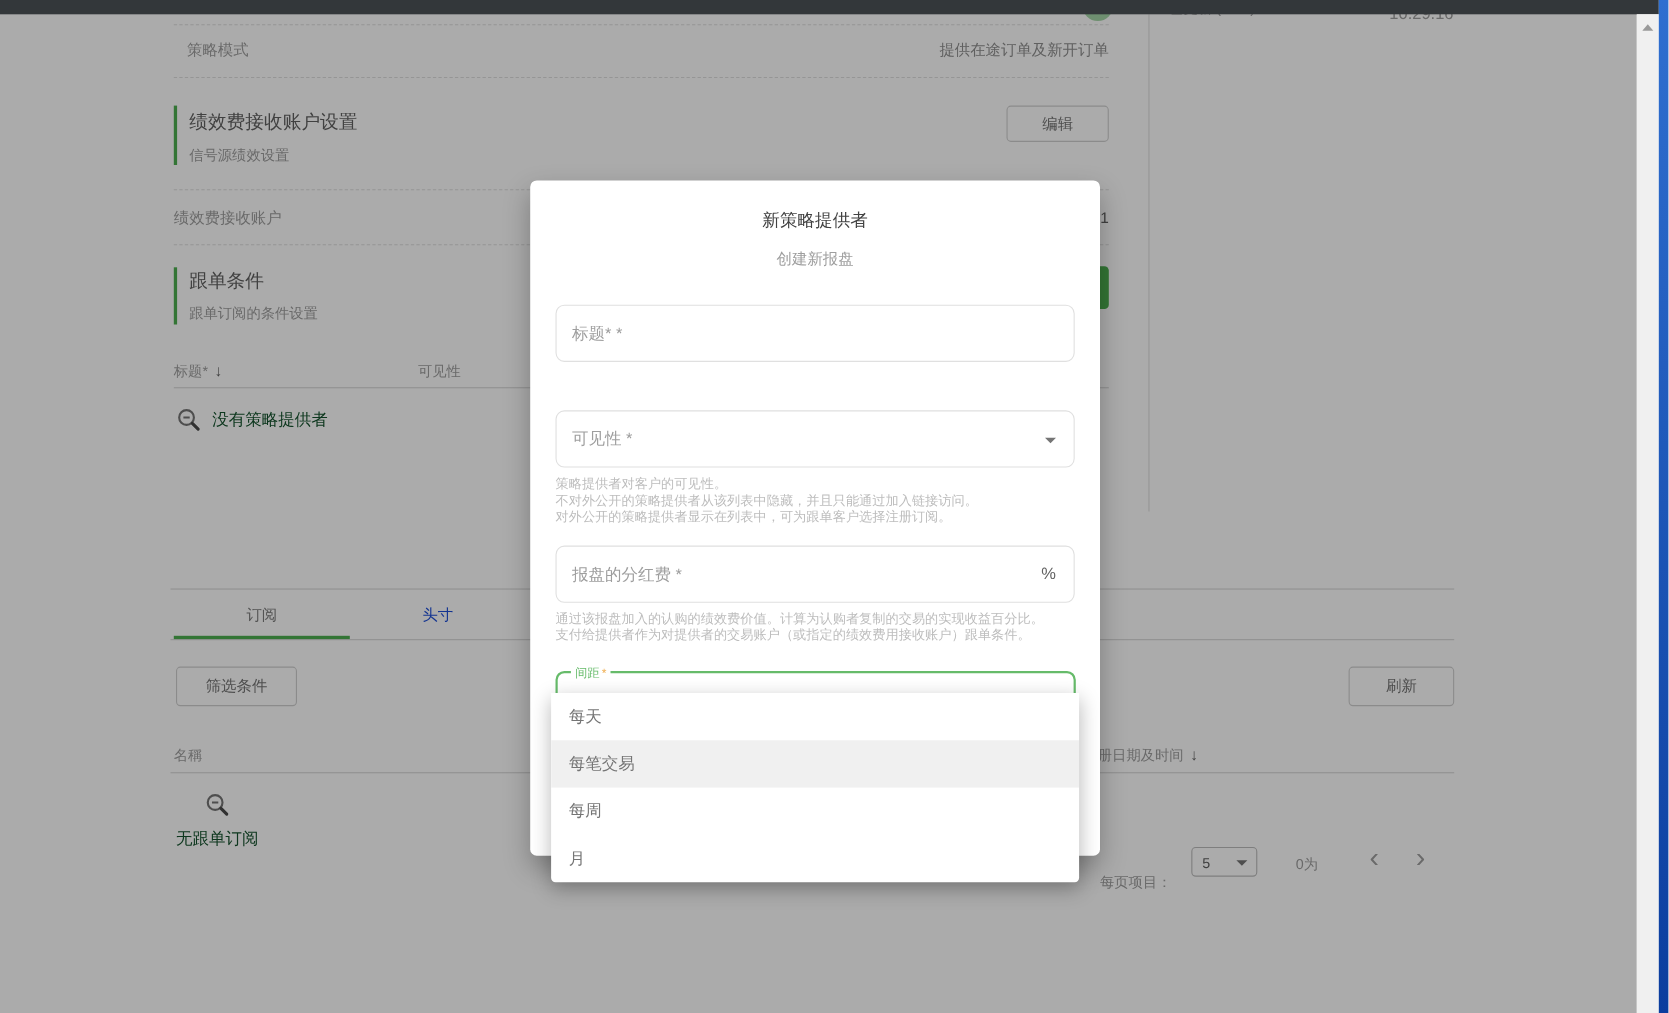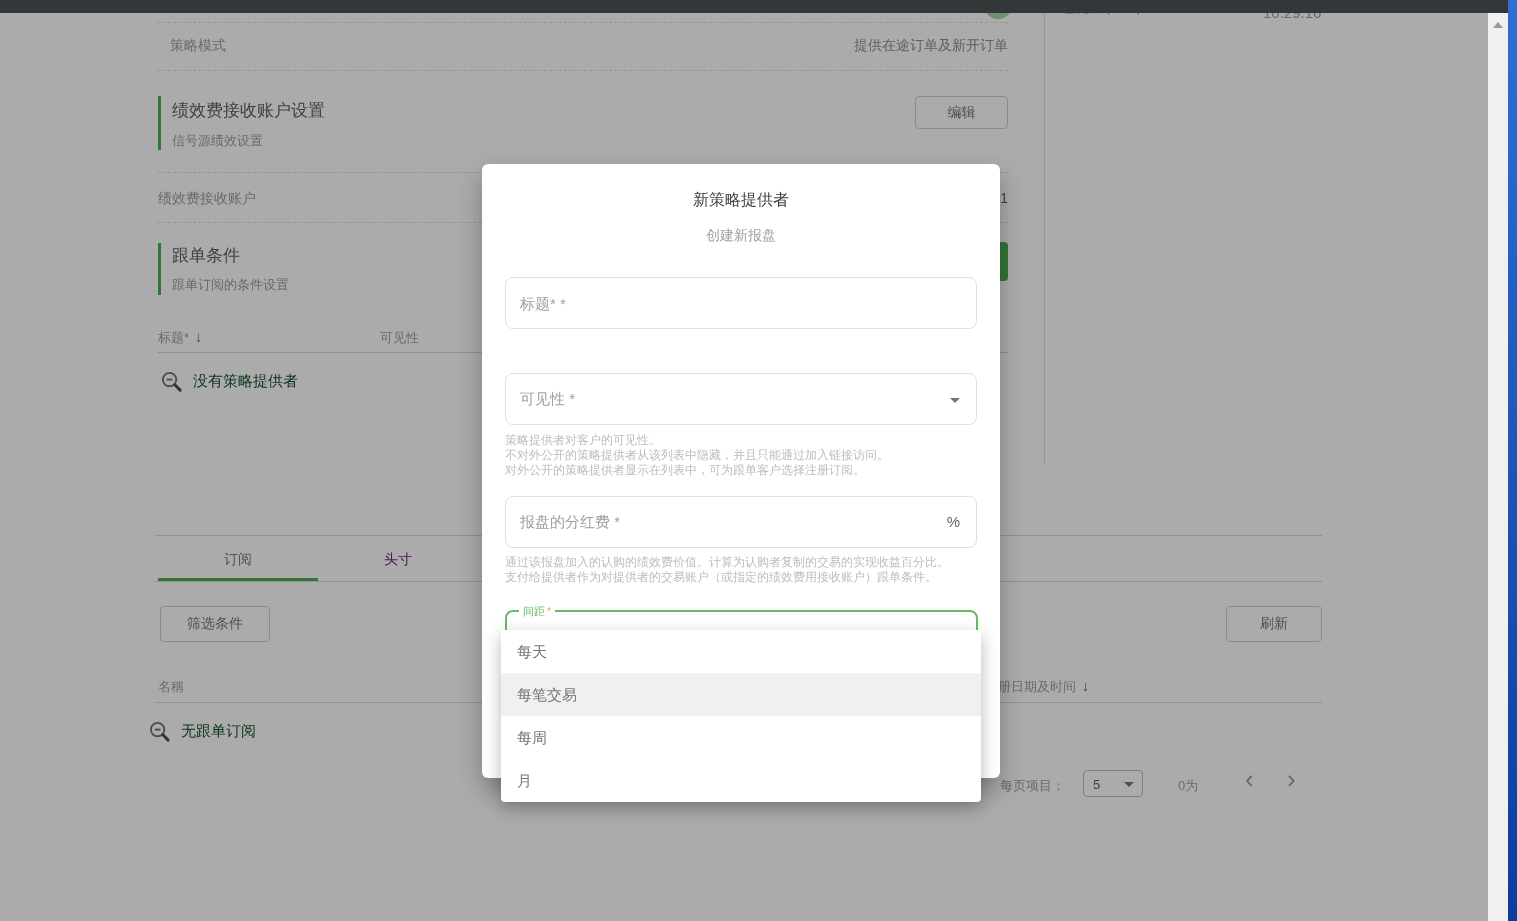--- a/index.html
+++ b/index.html
@@ -29,21 +29,21 @@
   .sec-sub   { position:absolute; font-size:13px; color:#9e9e9e; }
   .btn-outline { position:absolute; border:1px solid #d0d0d0; border-radius:4px; background:transparent;
             font-size:14px; color:#757575; display:flex; align-items:center; justify-content:center;
             font-family:"Liberation Sans", sans-serif; cursor:pointer; }
   .col-h { position:absolute; font-size:13px; color:#9e9e9e; }
   .sort-arrow { color:#616161; font-size:14px; margin-left:6px; }
   .empty-row { position:absolute; display:flex; align-items:center; gap:10px; }
   .empty-text { font-size:15px; color:#14532d; }
   .tab { position:absolute; width:160px; text-align:center; font-size:14px; cursor:pointer; }
   .tab.active { color:#7d7d7d; }
-  .tab.inactive { color:#701a75; }
+  .tab.inactive { color:#1d4ed8; }
   .tab-underline { position:absolute; height:3px; background:#4caf50; }
   .green-btn { position:absolute; background:#4caf50; border:none; border-radius:4px; cursor:pointer; }
   .pg-lbl { position:absolute; font-size:13px; color:#9e9e9e; }
   .pg-select { position:absolute; width:60px; height:27px; border:1px solid #bdbdbd; border-radius:4px;
             font-size:13px; color:#616161; cursor:pointer; }
   .pg-select .v { position:absolute; left:9px; top:6px; }
   .caret { position:absolute; width:0; height:0; border-left:5px solid transparent; border-right:5px solid transparent;
             border-top:5px solid #757575; }
   .chev { position:absolute; font-size:26px; color:#9e9e9e; line-height:26px; cursor:pointer; }
   .status-txt { position:absolute; font-size:13px; color:#9e9e9e; }
@@ -129,30 +129,30 @@
 
     <button class="btn-outline" style="left:160px; top:606px; width:110px; height:36px;">筛选条件</button>
     <button class="btn-outline" style="left:1226px; top:606px; width:96px; height:36px;">刷新</button>
 
     <div class="col-h" style="left:158px; top:678px;">名稱</div>
     <div class="col-h" style="left:985px; top:678px;">
       <span>注册日期及时间</span><span class="sort-arrow">↓</span>
     </div>
     <div class="solid" style="left:155px; top:702px; width:1167px; border-color:#d8d8d8;"></div>
 
-    <div class="empty-row" style="left:148px; top:720px;">
+    <div class="empty-row" style="left:160px; top:720px;flex-direction:column;">
       <svg class="zoom-icon" width="23" height="23" viewBox="0 0 24 24">
         <circle cx="10" cy="10" r="7" fill="none" stroke="#757575" stroke-width="2"></circle>
         <line x1="7" y1="10" x2="13" y2="10" stroke="#757575" stroke-width="2"></line>
         <line x1="15.5" y1="15.5" x2="21" y2="21" stroke="#4a4a4a" stroke-width="3" stroke-linecap="round"></line>
       </svg>
       <span class="empty-text">无跟单订阅</span>
     </div>
 
-    <div class="pg-lbl" style="left:1000px; top:777px;">每页项目：</div>
+    <div class="pg-lbl" style="left:1000px; top:793px;">每页项目：</div>
     <div class="pg-select" style="left:1083px; top:770px;">
       <span class="v">5</span>
       <span class="caret" style="right:8px; top:11px;"></span>
     </div>
     <div class="pg-lbl" style="left:1178px; top:777px;">0为</div>
     <div class="chev" style="left:1245px; top:766px;">‹</div>
     <div class="chev" style="left:1287px; top:766px;">›</div>
   </div>
 
   <div class="dim"></div>

